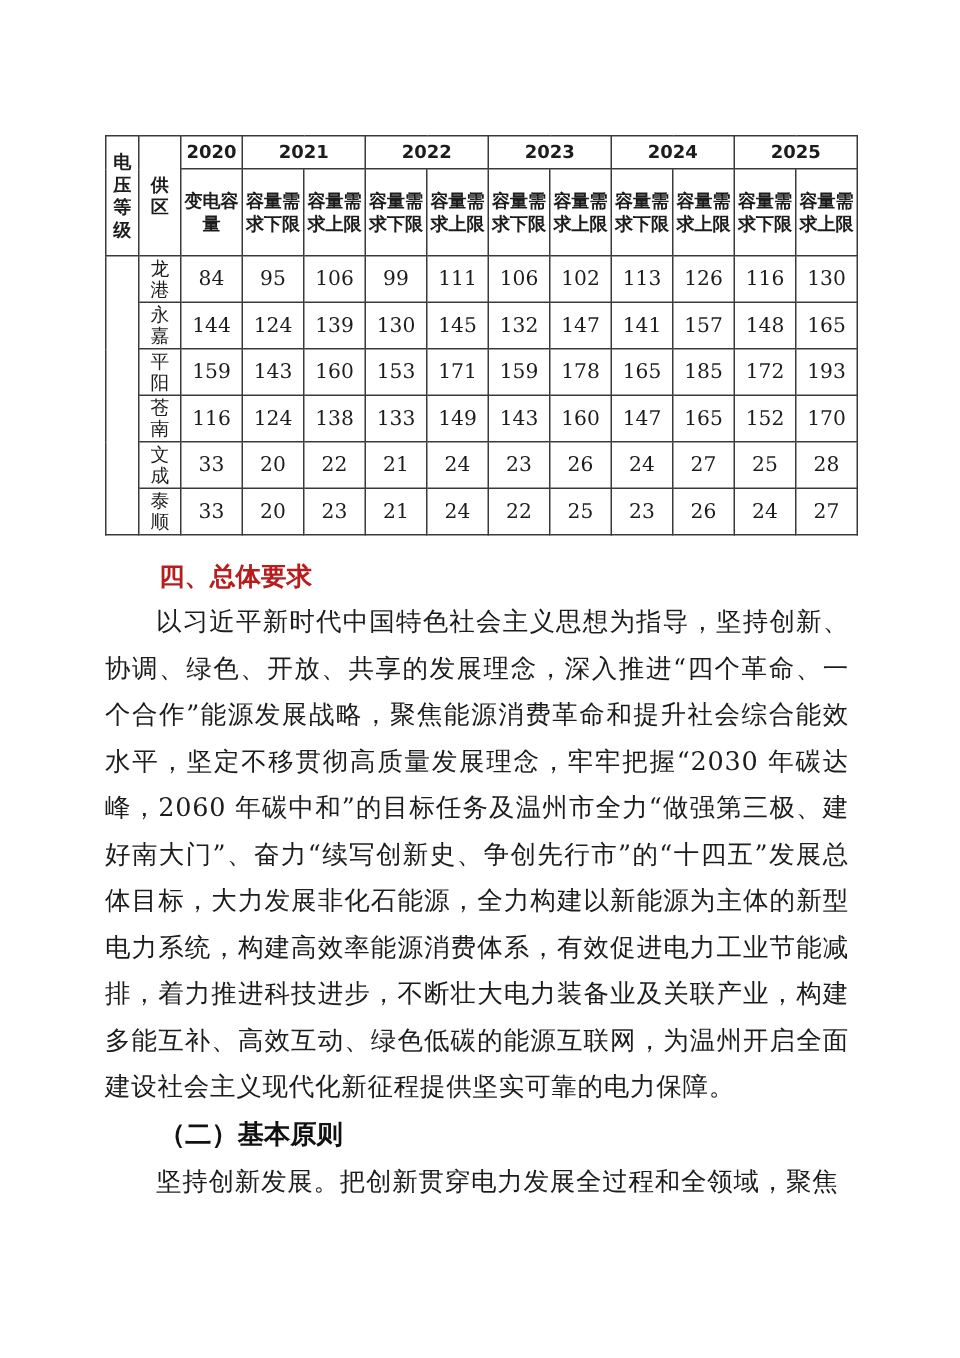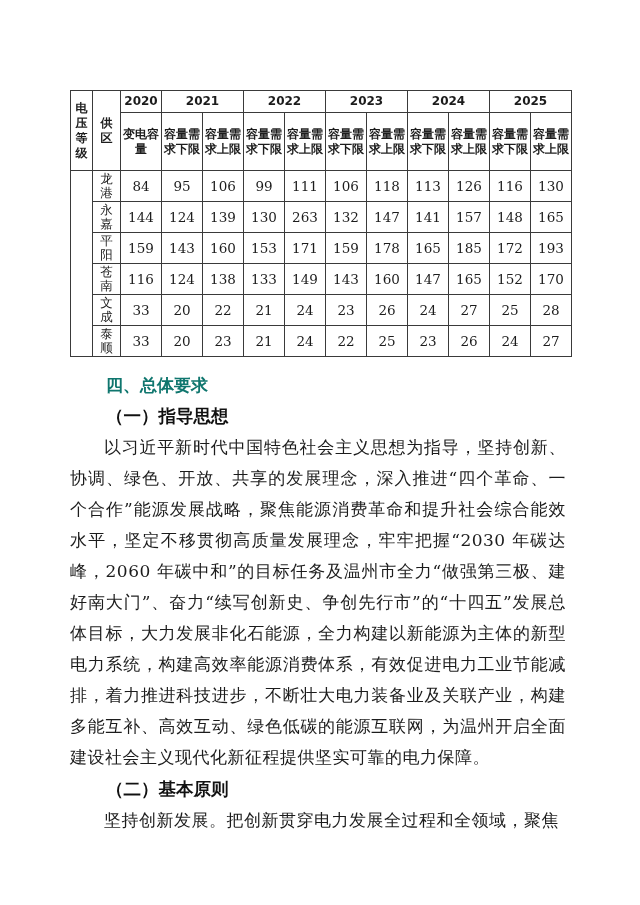--- a/index.html
+++ b/index.html
@@ -58,21 +58,21 @@
     height: 28px;
   }
   
   .doc-body { margin-top: 13px; width: 496px; }
   .h-level1 {
     font-family: "DejaVu Sans", "Liberation Sans", sans-serif;
     font-weight: bold;
     font-size: 17px;
     line-height: 30px;
     padding-left: 36px;
-    color: #0f766e;
+    color: #b91c1c;
   }
   .h-level2 {
     font-family: "DejaVu Serif", "Liberation Serif", serif;
     font-weight: bold;
     font-size: 17.5px;
     line-height: 32px;
     padding-left: 36px;
     color: #111;
   }
   .para {
@@ -144,33 +144,33 @@
       <tbody>
           <tr>
             <td class="voltage-span-cell" rowspan="6"></td>
             <td class="area-cell">龙港</td>
             <td class="value-cell">84</td>
             <td class="value-cell">95</td>
             <td class="value-cell">106</td>
             <td class="value-cell">99</td>
             <td class="value-cell">111</td>
             <td class="value-cell">106</td>
-            <td class="value-cell">118</td>
+            <td class="value-cell">102</td>
             <td class="value-cell">113</td>
             <td class="value-cell">126</td>
             <td class="value-cell">116</td>
             <td class="value-cell">130</td>
           </tr>
           <tr>
             <td class="area-cell">永嘉</td>
             <td class="value-cell">144</td>
             <td class="value-cell">124</td>
             <td class="value-cell">139</td>
             <td class="value-cell">130</td>
-            <td class="value-cell">263</td>
+            <td class="value-cell">145</td>
             <td class="value-cell">132</td>
             <td class="value-cell">147</td>
             <td class="value-cell">141</td>
             <td class="value-cell">157</td>
             <td class="value-cell">148</td>
             <td class="value-cell">165</td>
           </tr>
           <tr>
             <td class="area-cell">平阳</td>
             <td class="value-cell">159</td>
@@ -225,20 +225,19 @@
             <td class="value-cell">23</td>
             <td class="value-cell">26</td>
             <td class="value-cell">24</td>
             <td class="value-cell">27</td>
           </tr>
         </tbody>
     </table>
 
     <div class="doc-body">
       <div class="h-level1">四、总体要求</div>
-      <div class="h-level2">（一）指导思想</div>
       <p class="para">以习近平新时代中国特色社会主义思想为指导，坚持创新、协调、绿色、开放、共享的发展理念，深入推进“四个革命、一个合作”能源发展战略，聚焦能源消费革命和提升社会综合能效水平，坚定不移贯彻高质量发展理念，牢牢把握“2030 年碳达峰，2060 年碳中和”的目标任务及温州市全力“做强第三极、建好南大门”、奋力“续写创新史、争创先行市”的“十四五”发展总体目标，大力发展非化石能源，全力构建以新能源为主体的新型电力系统，构建高效率能源消费体系，有效促进电力工业节能减排，着力推进科技进步，不断壮大电力装备业及关联产业，构建多能互补、高效互动、绿色低碳的能源互联网，为温州开启全面建设社会主义现代化新征程提供坚实可靠的电力保障。</p>
       <div class="h-level2">（二）基本原则</div>
       <p class="para">坚持创新发展。把创新贯穿电力发展全过程和全领域，聚焦</p>
     </div>
   </div>
 
 </div>
 
 </body></html>

